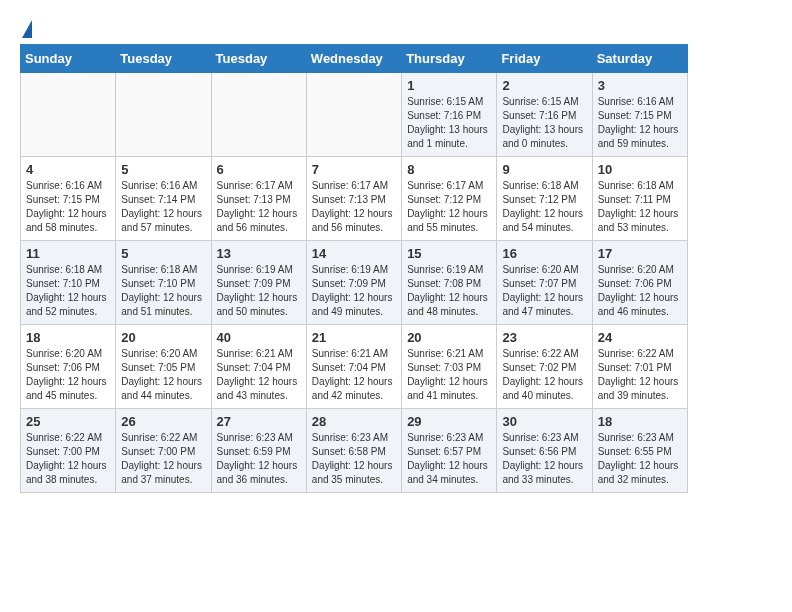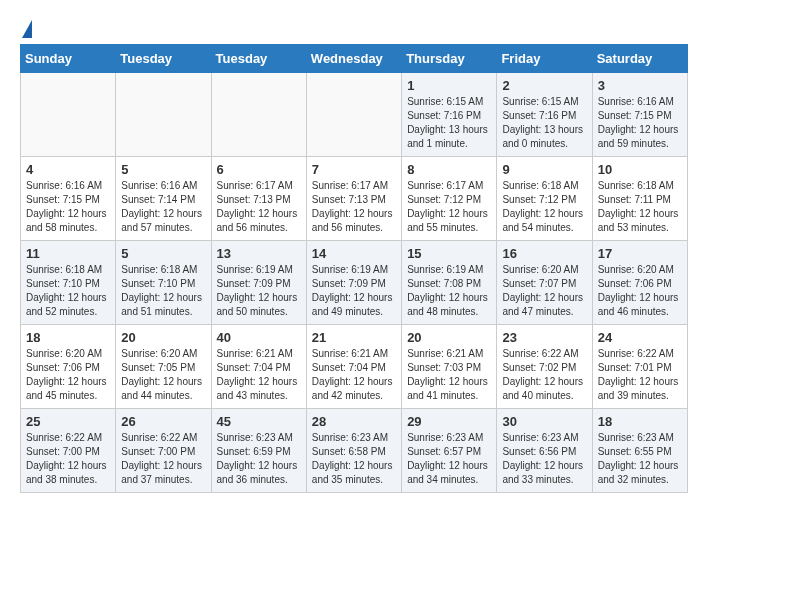--- a/index.html
+++ b/index.html
@@ -325,21 +325,21 @@
 and 38 minutes.</div>
           </td>
           <td>
             <span class="day-num">26</span>
             <div class="cell-info" style="white-space: pre-line;">Sunrise: 6:22 AM
 Sunset: 7:00 PM
 Daylight: 12 hours
 and 37 minutes.</div>
           </td>
           <td>
-            <span class="day-num">45</span>
+            <span class="day-num">27</span>
             <div class="cell-info" style="white-space: pre-line;">Sunrise: 6:23 AM
 Sunset: 6:59 PM
 Daylight: 12 hours
 and 36 minutes.</div>
           </td>
           <td>
             <span class="day-num">28</span>
             <div class="cell-info" style="white-space: pre-line;">Sunrise: 6:23 AM
 Sunset: 6:58 PM
 Daylight: 12 hours

